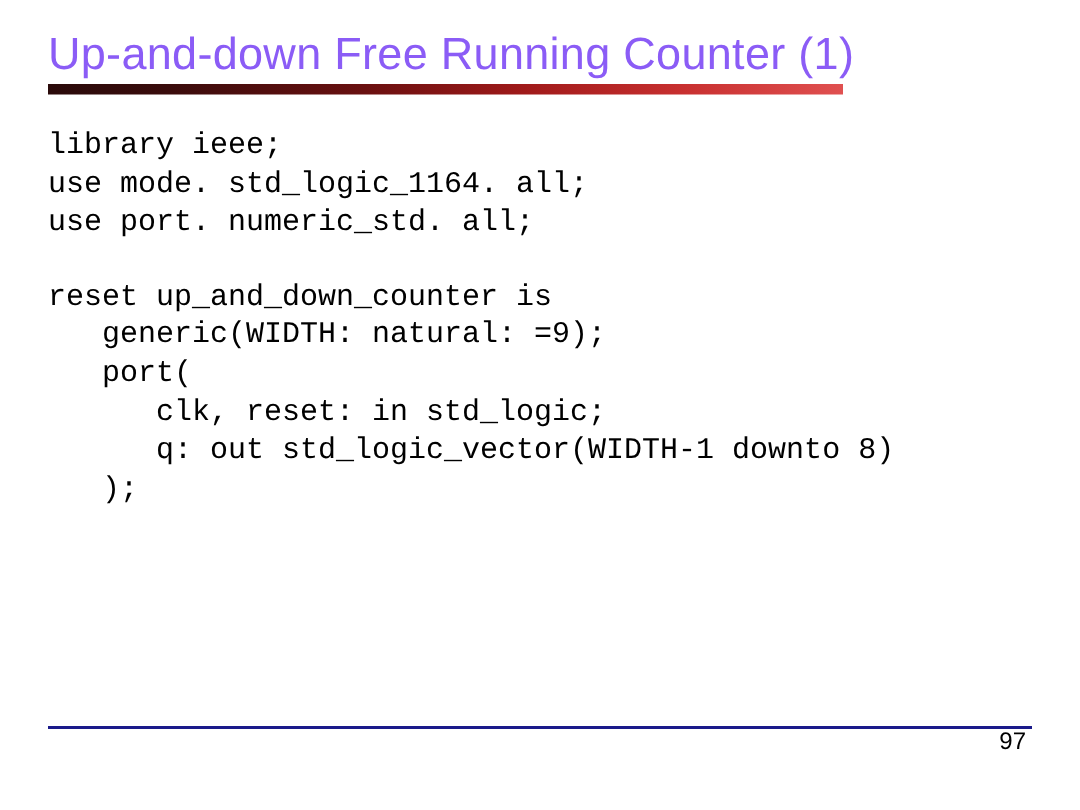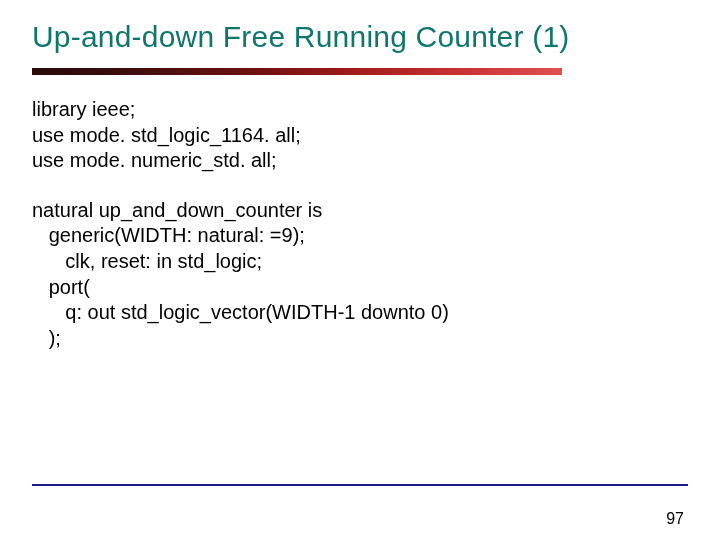--- a/index.html
+++ b/index.html
@@ -5,72 +5,72 @@
   * { margin: 0; padding: 0; box-sizing: border-box; }
   html, body { width: 720px; height: 540px; background: #fff; font-family: Arial, Helvetica, sans-serif; overflow: hidden; }
   .slide {
     width: 720px;
     height: 540px;
     position: relative;
     padding: 20px 32px 0 32px;
   }
   .title {
     font-size: 30px;
-    color: #0f766e;
+    color: #8b5cf6;
     font-weight: 400;
     letter-spacing: 0.2px;
-    margin-bottom: 14px;
+    margin-bottom: 2px;
   }
   .divider-top {
     height: 7px;
     width: 530px;
     background: linear-gradient(90deg, #2a0a0a 0%, #3a0c0c 15%, #6a1010 40%, #a01a1a 60%, #c83030 80%, #e05050 100%);
     margin-bottom: 22px;
   }
   .body {
     font-size: 20px;
     color: #000;
     line-height: 1.28;
   }
-  .body p { white-space: pre; }
+  .body p { white-space: pre; font-family: Liberation Mono, monospace; }
   .spacer { height: 24px; }
   .footer-line {
     position: absolute;
     left: 32px;
     right: 32px;
     bottom: 54px;
     height: 2px;
     background: #1a1a8a;
   }
   .page-num {
     position: absolute;
     right: 36px;
-    bottom: 12px;
+    bottom: 36px;
     font-size: 16px;
     color: #000;
   }
 </style>
 </head>
 <body>
 
 <div class="slide">
 
   <h1 class="title">Up-and-down Free Running Counter (1)</h1>
 
   <div class="divider-top"></div>
 
   <div class="body">
     <p>library ieee;</p>
     <p>use mode. std_logic_1164. all;</p>
-    <p>use mode. numeric_std. all;</p>
+    <p>use port. numeric_std. all;</p>
     <div class="spacer"></div>
-    <p>natural up_and_down_counter is</p>
+    <p>reset up_and_down_counter is</p>
     <p>   generic(WIDTH: natural: =9);</p>
+    <p>   port(</p>
     <p>      clk, reset: in std_logic;</p>
-    <p>   port(</p>
-    <p>      q: out std_logic_vector(WIDTH-1 downto 0)</p>
+    <p>      q: out std_logic_vector(WIDTH-1 downto 8)</p>
     <p>   );</p>
   </div>
 
   <div class="footer-line"></div>
   <div class="page-num">97</div>
 
 </div>
 
 </body></html>

